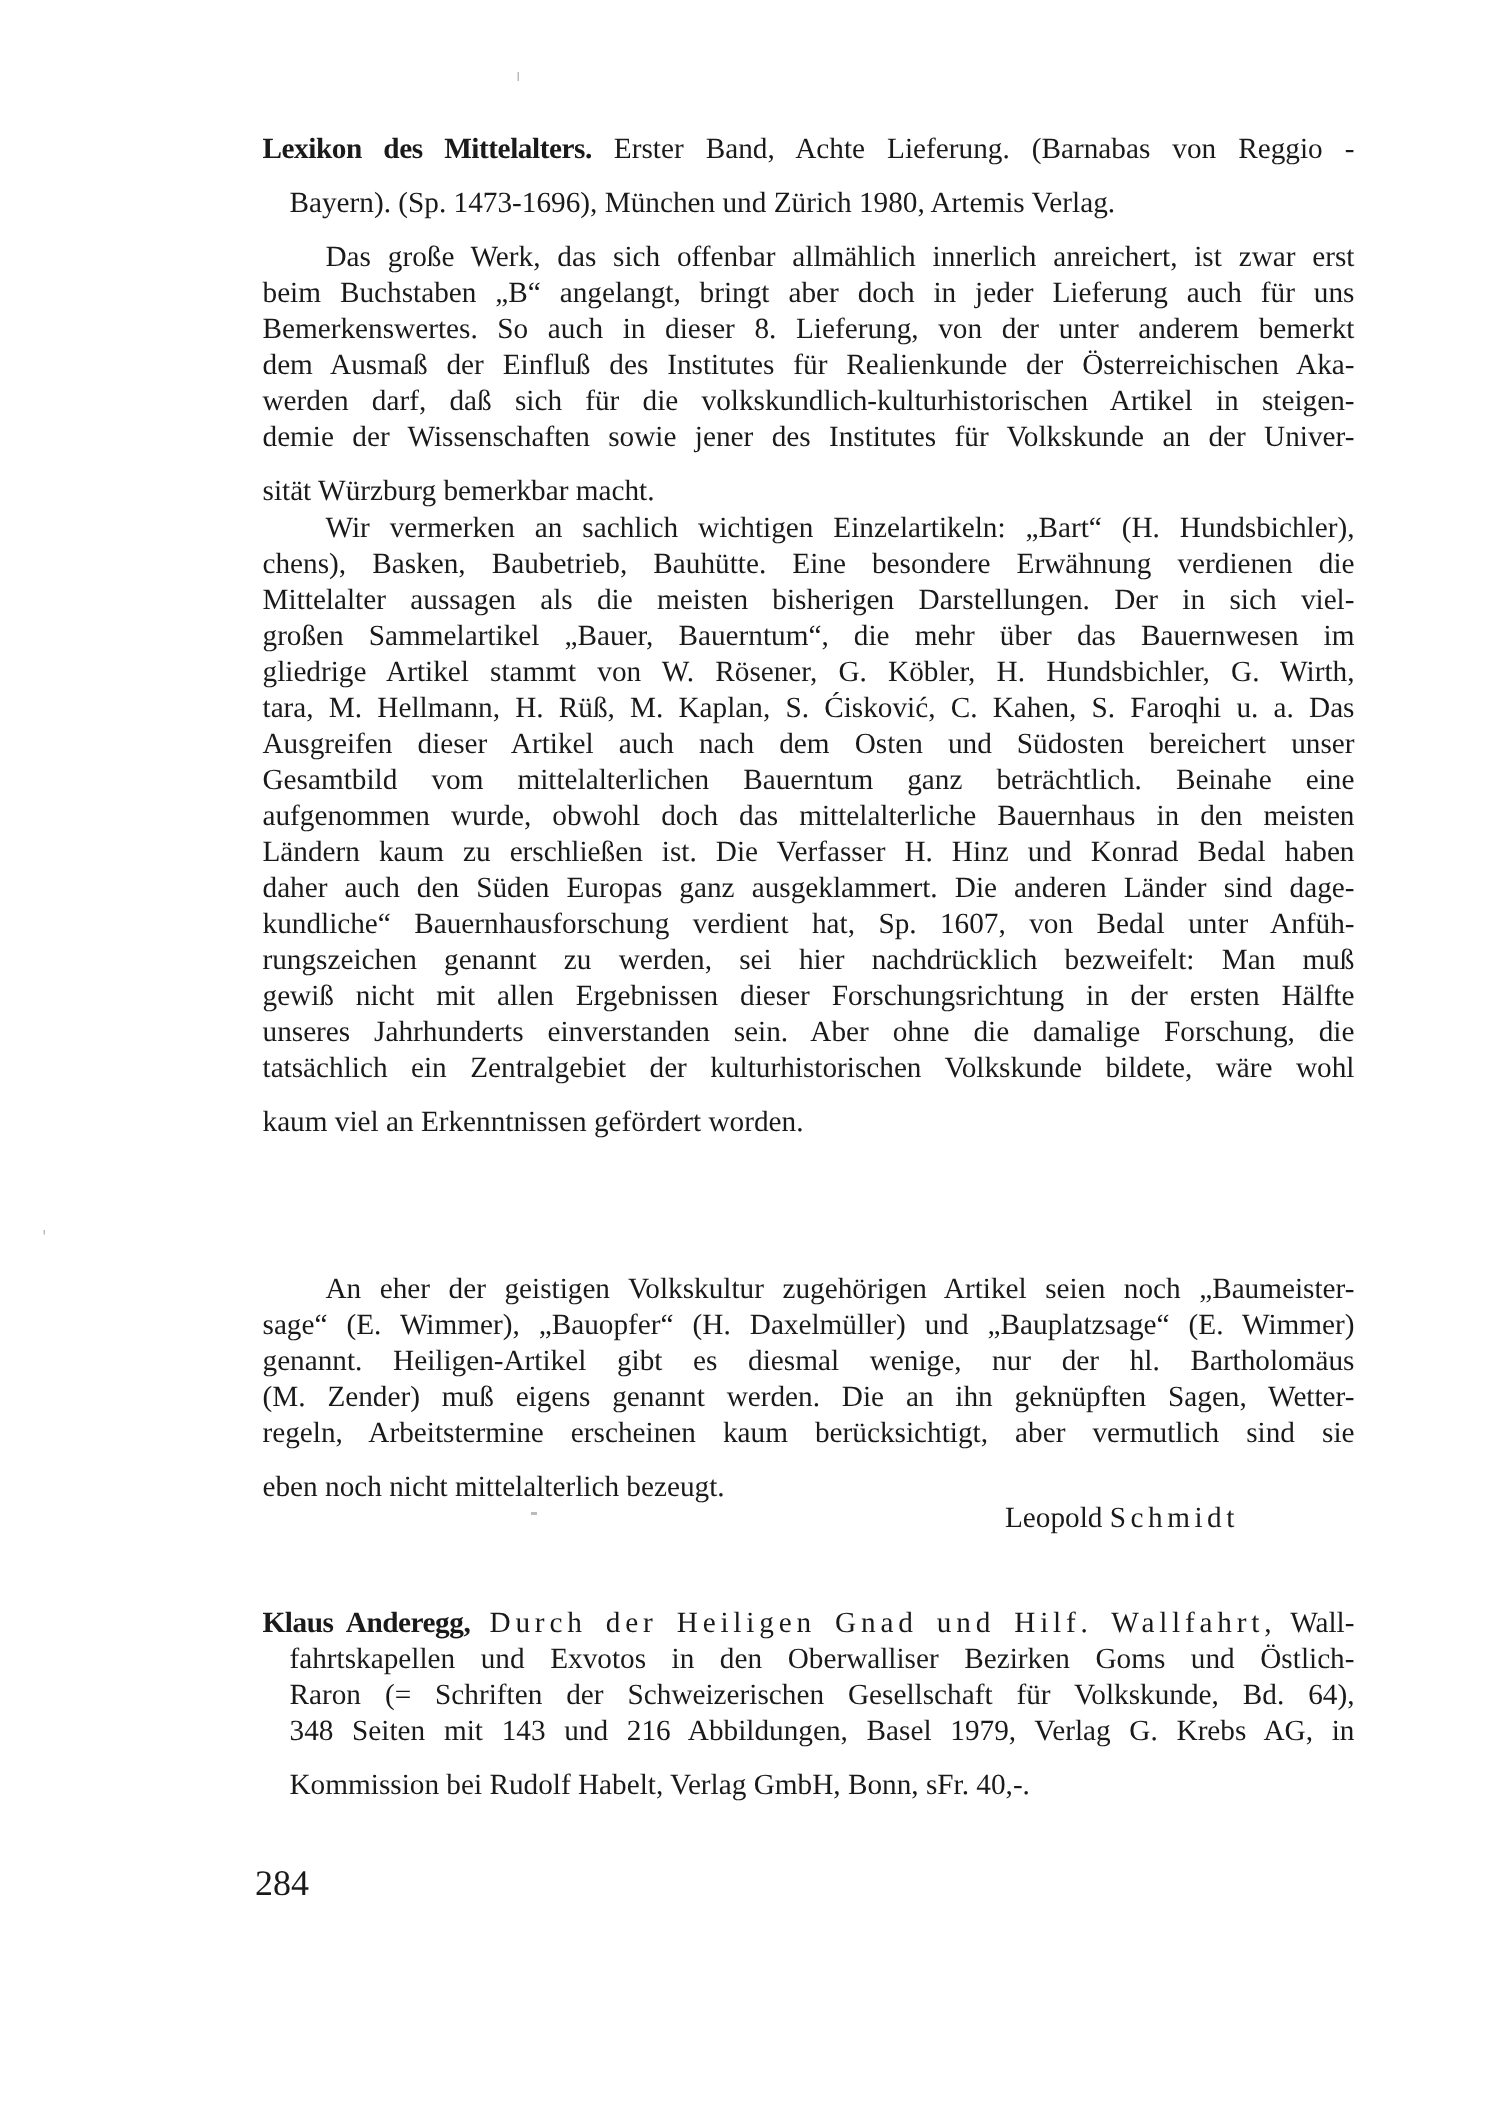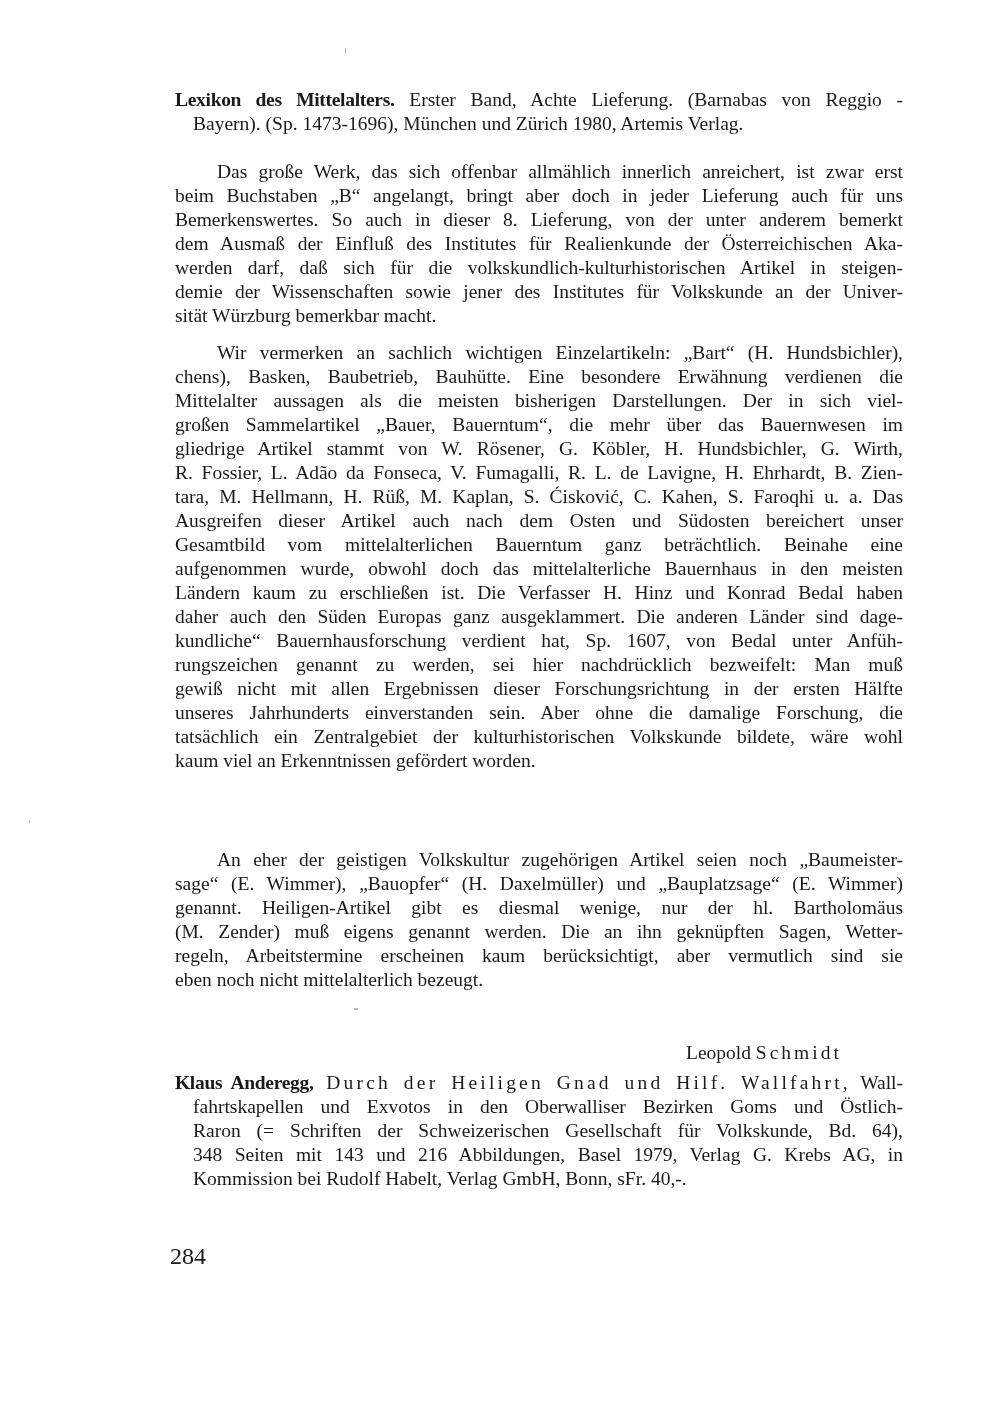--- a/index.html
+++ b/index.html
@@ -2,26 +2,26 @@
 <html><head>
 <meta charset="utf-8">
 <style>
   html, body { margin: 0; padding: 0; background: #ffffff; }
   body { width: 1000px; height: 1418px; position: relative; overflow: hidden;
          font-family: "Liberation Serif", "DejaVu Serif", serif; color: #1a1a1a; }
   .page { position: absolute; left: 0; top: 0; width: 908px; height: 1418px; }
   .block { position: absolute; left: 175px; width: 728px; }
   .line { display: block; height: 24px; line-height: 24px; font-size: 19.5px;
           white-space: nowrap; text-align: justify; text-align-last: justify; }
-  .line.last { text-align-last: left; }
+  .line.last { text-align-last: left; margin-top: 12px; }
   .line.indent { padding-left: 42px; }
   .line.hang { padding-left: 18px; }
   .bold { font-weight: bold; letter-spacing: -0.3px; }
   .spaced { letter-spacing: 3.2px; }
-  .sig { position: absolute; left: 686px; top: 1001px; font-size: 19.5px; line-height: 24px; margin-top: 40px; }
+  .sig { position: absolute; left: 670px; top: 1001px; font-size: 19.5px; line-height: 24px; }
   .sig .sp { letter-spacing: 3px; }
   .pagenum { position: absolute; left: 170px; top: 1242px; font-size: 24px; line-height: 28px; }
   .speck { position: absolute; width: 1px; background: #bbb; }
 </style>
 </head>
 <body>
 
 <div class="page">
 
   <div class="speck" style="left:345px;top:48px;height:6px;"></div>
@@ -42,21 +42,20 @@
     <span class="line">demie der Wissenschaften sowie jener des Institutes für Volkskunde an der Univer-</span>
     <span class="line last">sität Würzburg bemerkbar macht.</span>
   </div>
 
   <div class="block" style="top:341px;">
     <span class="line indent">Wir vermerken an sachlich wichtigen Einzelartikeln: „Bart“ (H. Hundsbichler),</span>
     <span class="line">chens), Basken, Baubetrieb, Bauhütte. Eine besondere Erwähnung verdienen die</span>
     <span class="line">Mittelalter aussagen als die meisten bisherigen Darstellungen. Der in sich viel-</span>
     <span class="line">großen Sammelartikel „Bauer, Bauerntum“, die mehr über das Bauernwesen im</span>
     <span class="line">gliedrige Artikel stammt von W. Rösener, G. Köbler, H. Hundsbichler, G. Wirth,</span>
-    <span class="line">R. Fossier, L. Adão da Fonseca, V. Fumagalli, R. L. de Lavigne, H. Ehrhardt, B. Zien-</span>
     <span class="line">tara, M. Hellmann, H. Rüß, M. Kaplan, S. Ćisković, C. Kahen, S. Faroqhi u. a. Das</span>
     <span class="line">Ausgreifen dieser Artikel auch nach dem Osten und Südosten bereichert unser</span>
     <span class="line">Gesamtbild vom mittelalterlichen Bauerntum ganz beträchtlich. Beinahe eine</span>
     <span class="line">aufgenommen wurde, obwohl doch das mittelalterliche Bauernhaus in den meisten</span>
     <span class="line">Ländern kaum zu erschließen ist. Die Verfasser H. Hinz und Konrad Bedal haben</span>
     <span class="line">daher auch den Süden Europas ganz ausgeklammert. Die anderen Länder sind dage-</span>
     <span class="line">kundliche“ Bauernhausforschung verdient hat, Sp. 1607, von Bedal unter Anfüh-</span>
     <span class="line">rungszeichen genannt zu werden, sei hier nachdrücklich bezweifelt: Man muß</span>
     <span class="line">gewiß nicht mit allen Ergebnissen dieser Forschungsrichtung in der ersten Hälfte</span>
     <span class="line">unseres Jahrhunderts einverstanden sein. Aber ohne die damalige Forschung, die</span>

